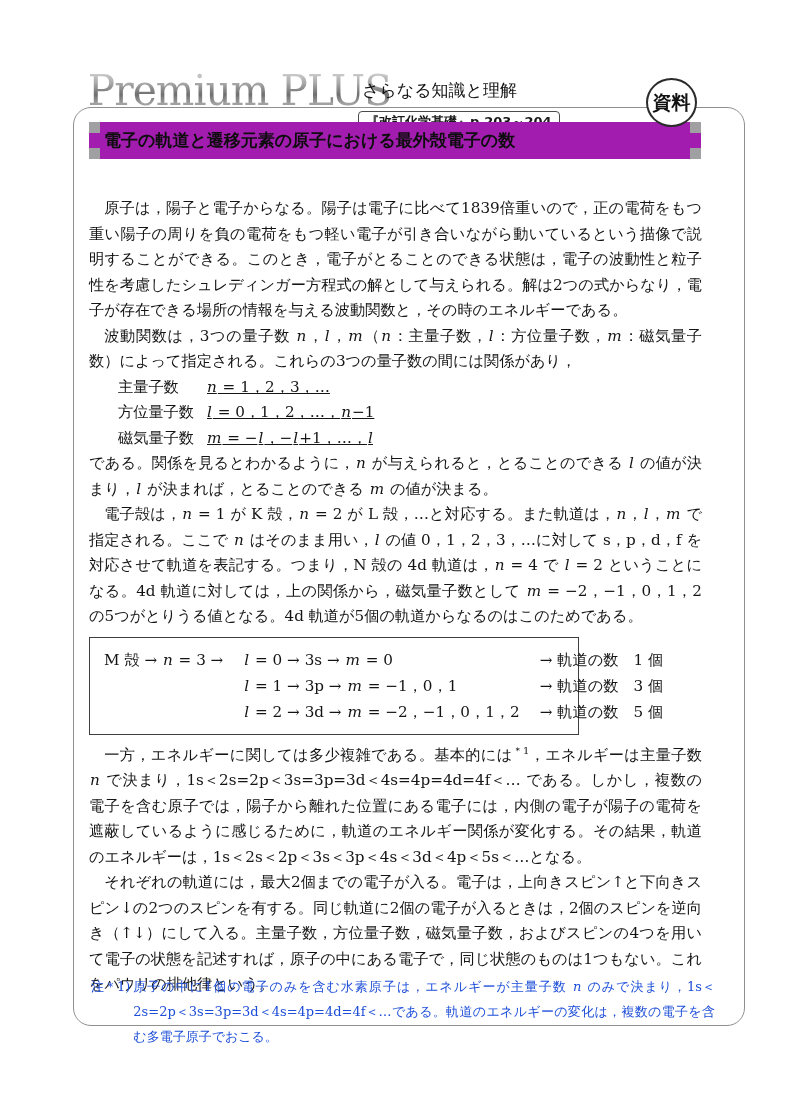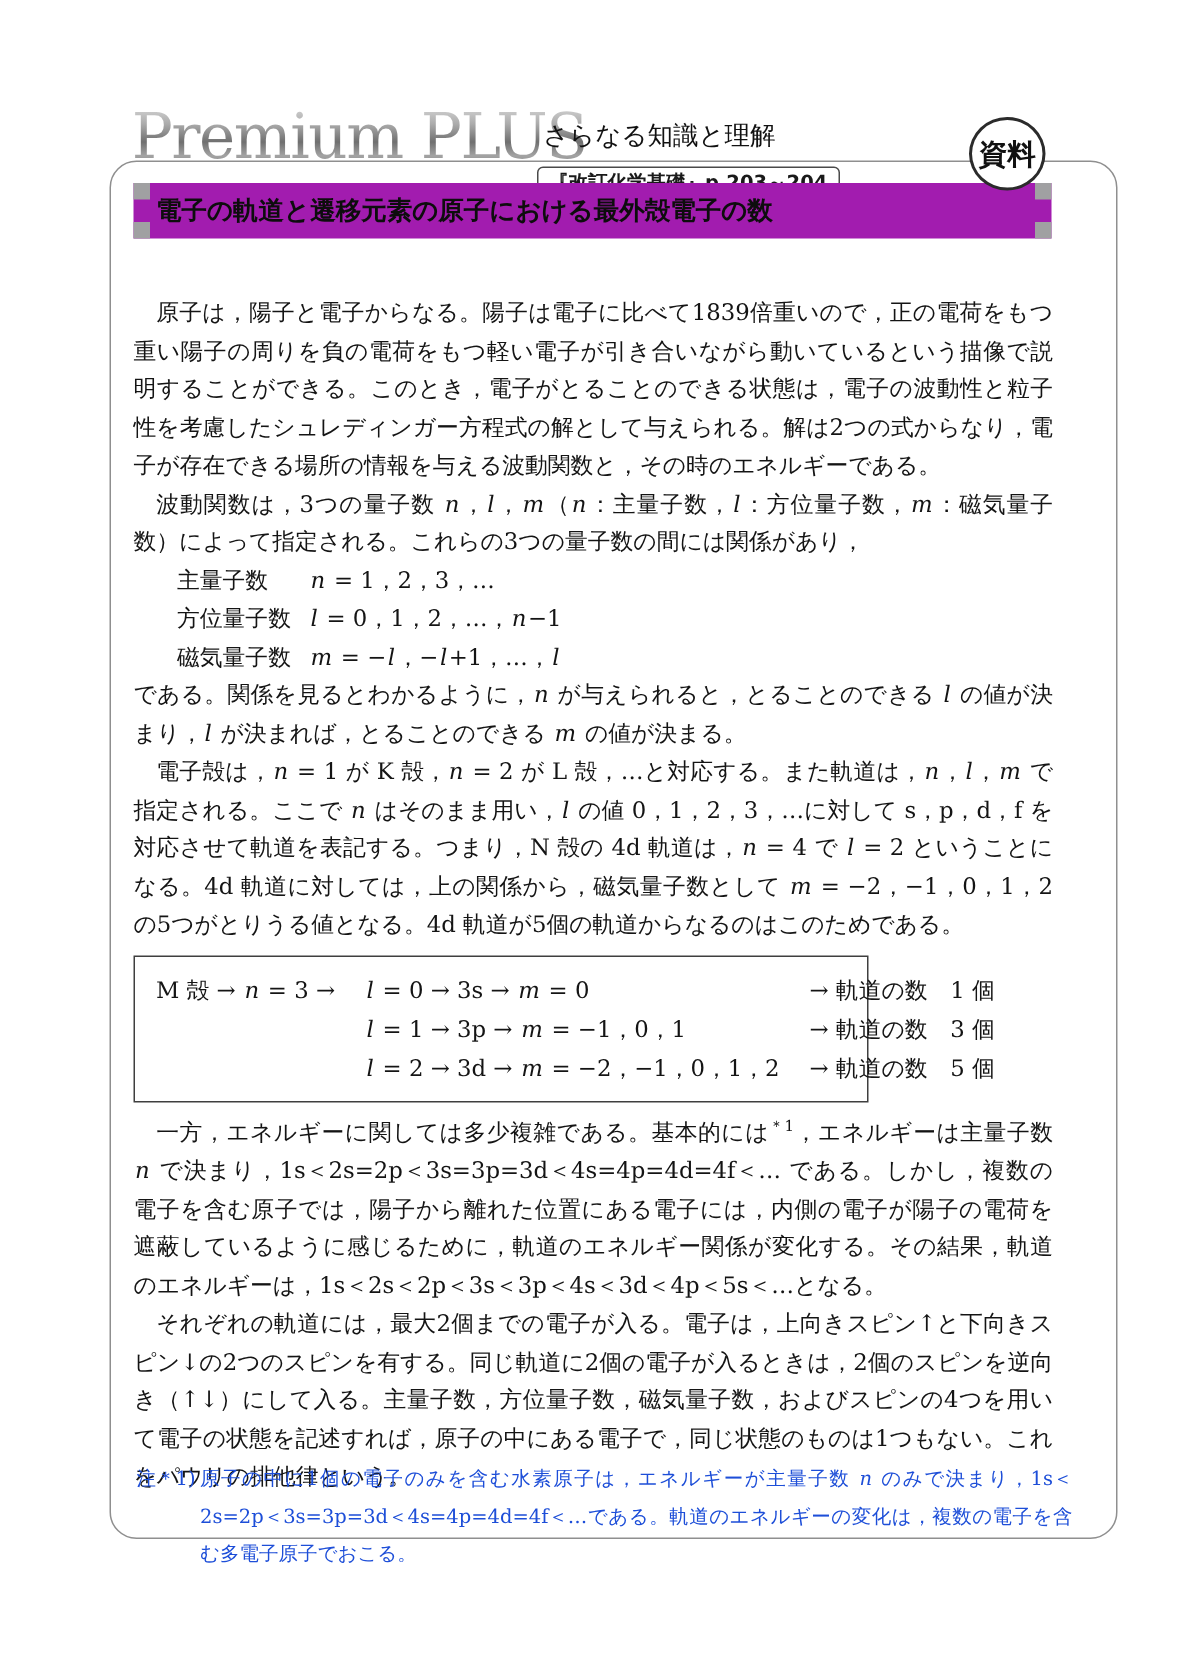--- a/index.html
+++ b/index.html
@@ -39,21 +39,21 @@
   .bodytext{position:absolute;left:89px;top:184px;width:613px;font-size:15.2px;line-height:25.5px;
             text-align:justify;}
   .bodytext p{margin:0;}
   .para{text-indent:1em;}
   .cont{text-indent:0;}
   .var{font-style:italic;padding:0 1px;}
 
   
   .qrow{display:flex;padding-left:29px;}
   .qlabel{width:88px;flex:0 0 88px;}
-  .qeq{flex:1;}
+  .qeq{flex:1;text-decoration:underline;}
 
   
   .orbital-box{border:1.5px solid #3f3f3f;width:490px;box-sizing:border-box;
                padding:9px 12px 9px 14px;margin:7px 0 8px 0;}
   .ob-grid{display:grid;grid-template-columns:max-content max-content max-content;
            column-gap:20px;line-height:26px;text-align:left;}
 
   sup.fnmark{font-size:10px;vertical-align:super;line-height:0;}
 
   

